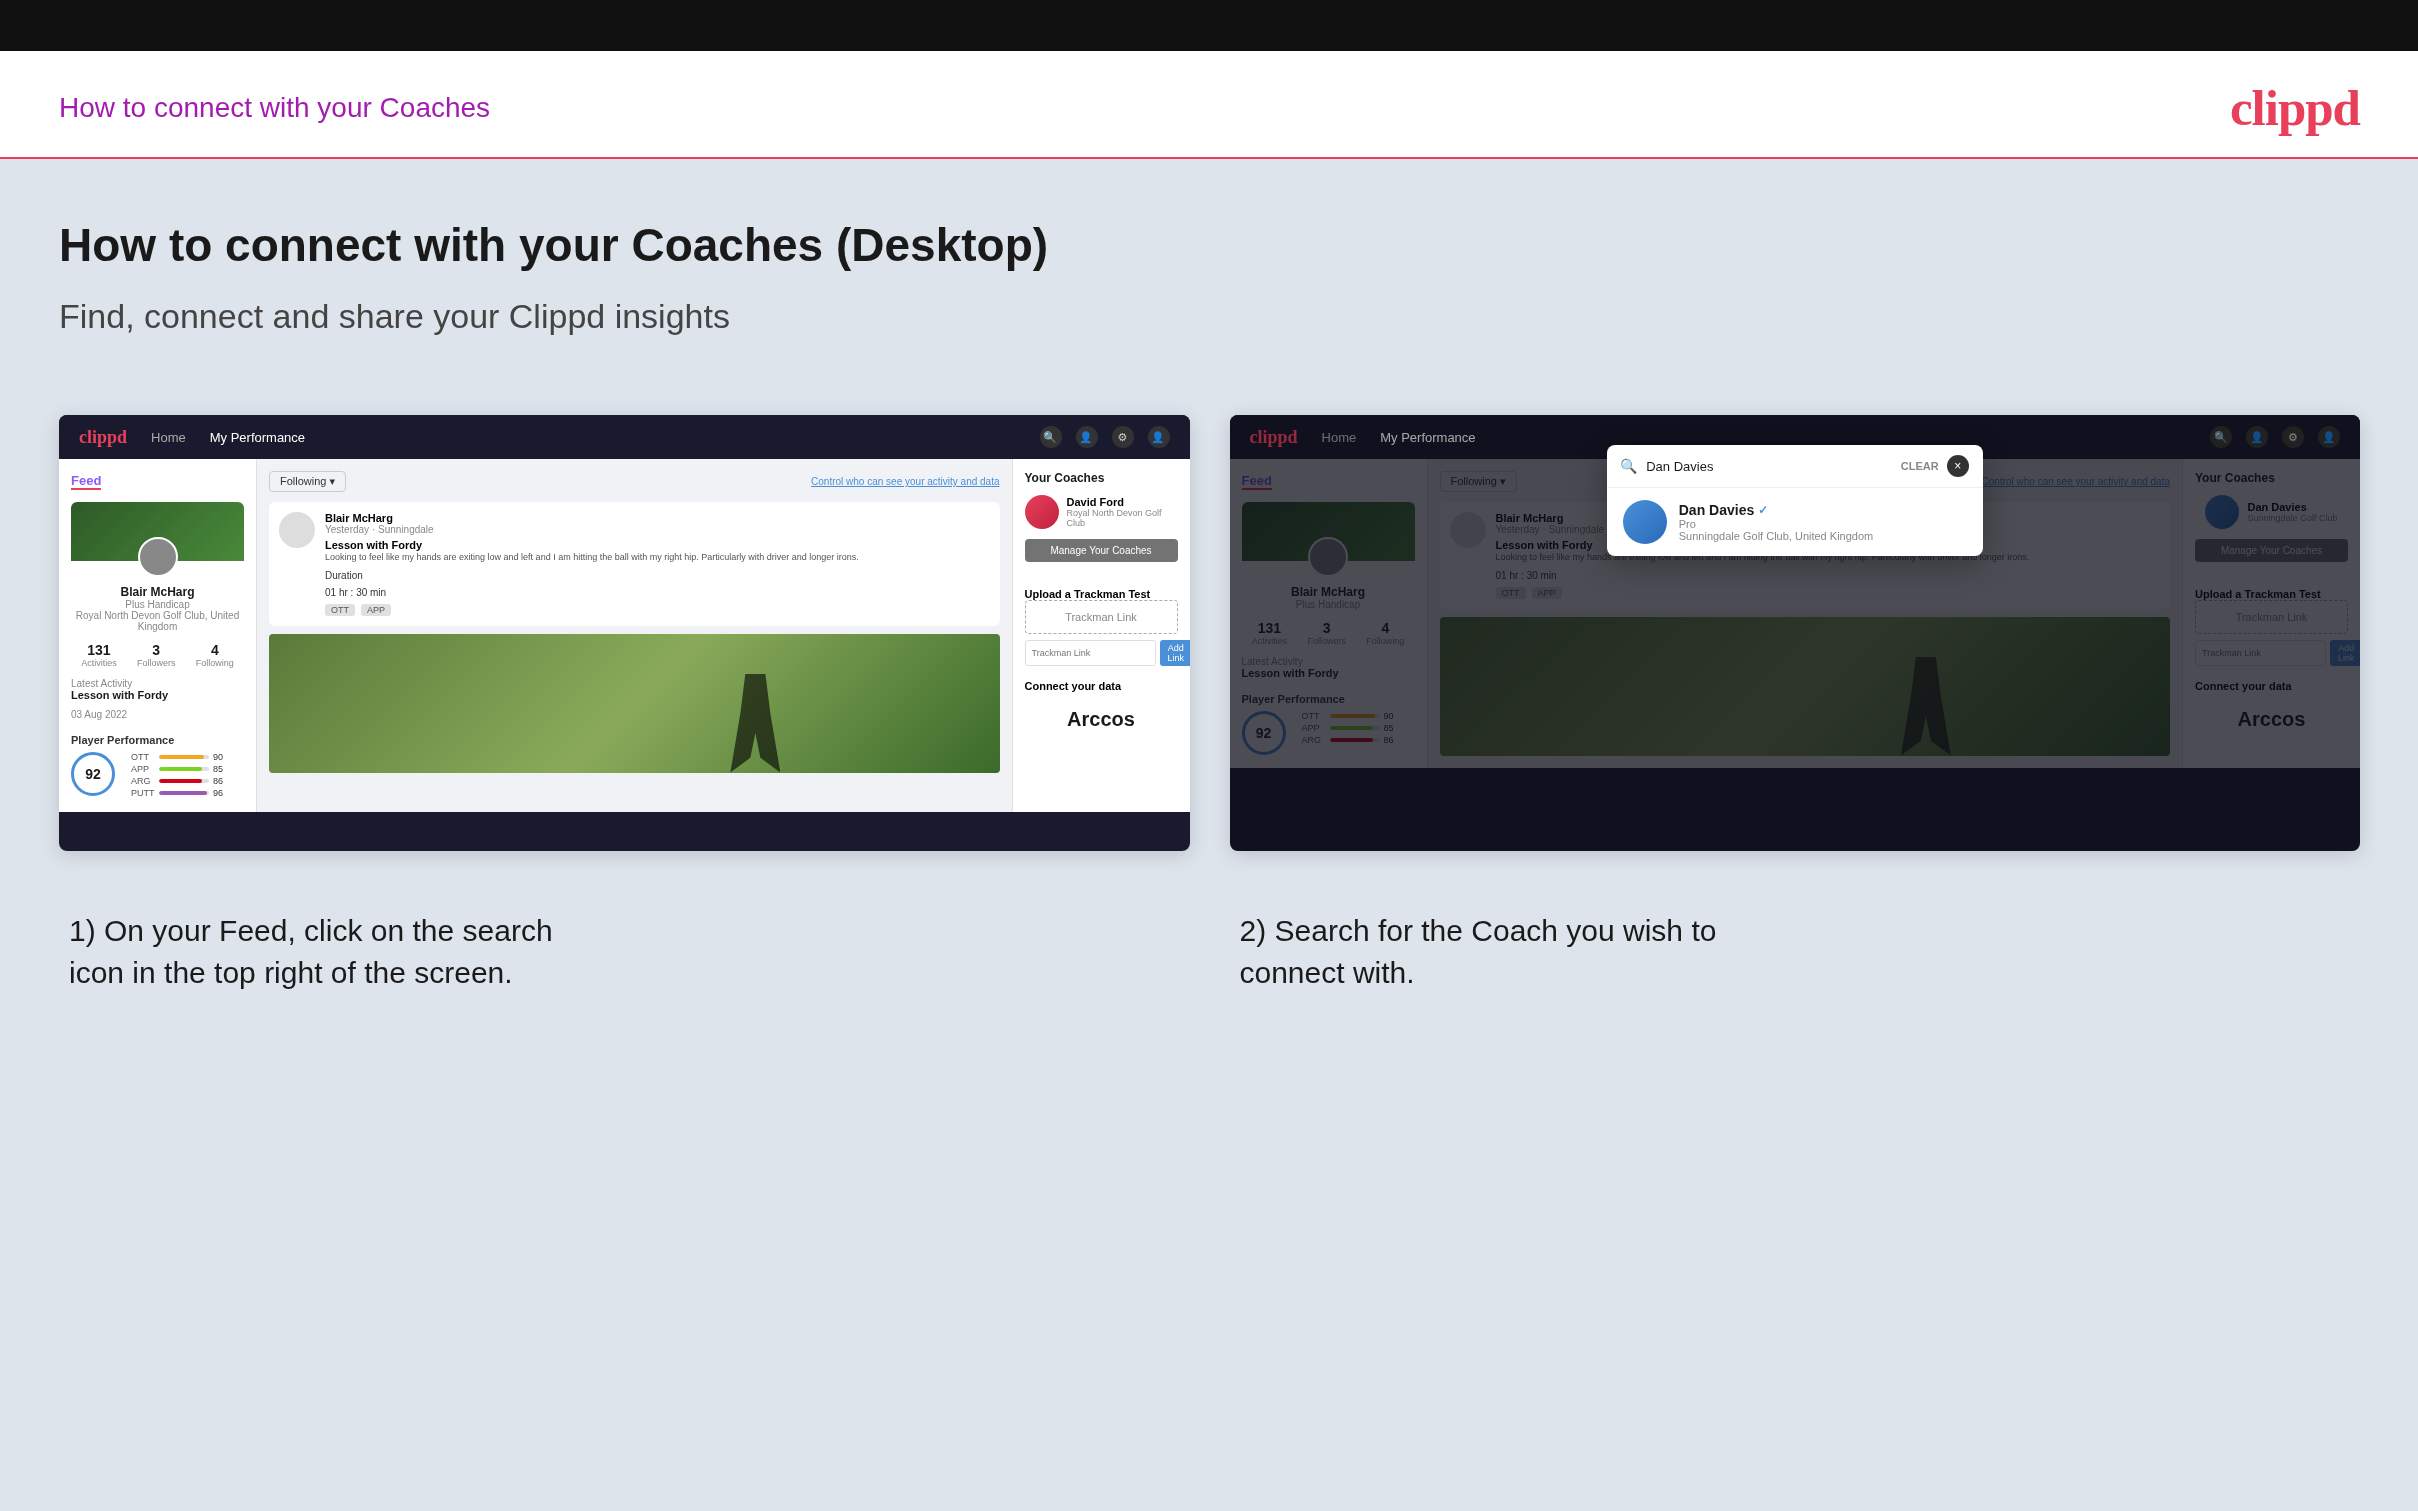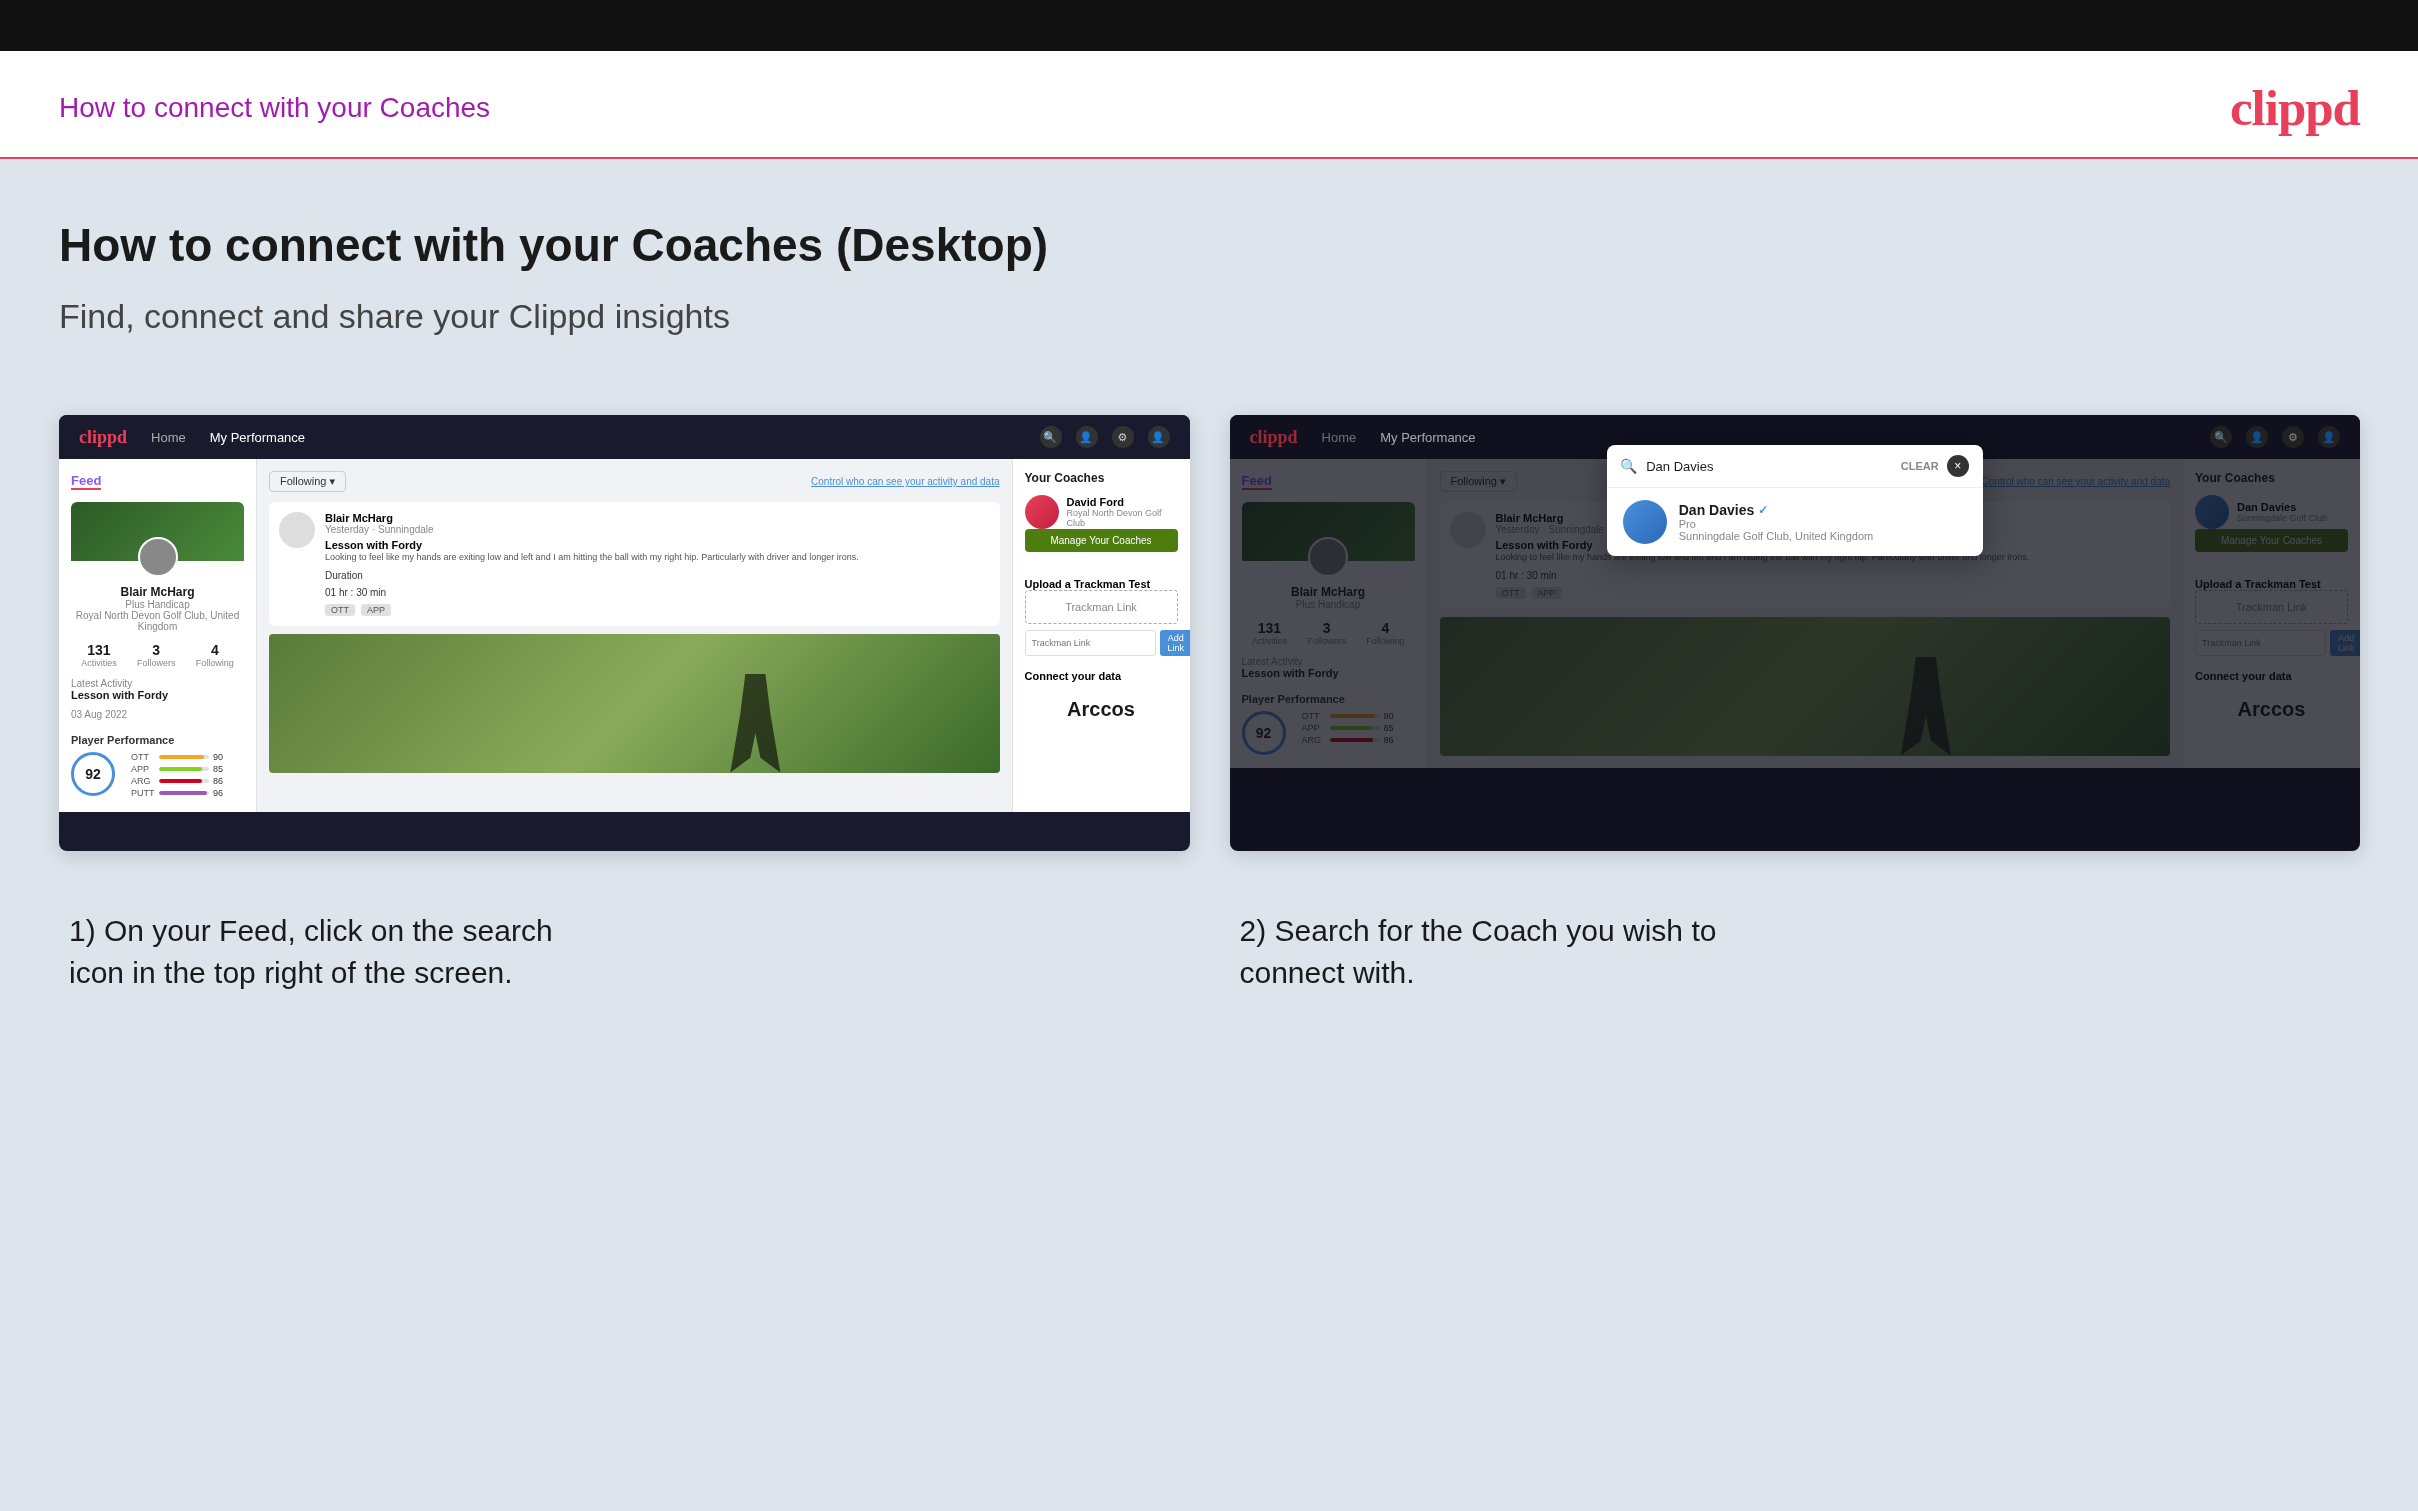--- a/index.html
+++ b/index.html
@@ -391,35 +391,37 @@
       font-size: 12px;
       font-weight: 700;
       color: #1a1a1a;
       margin-bottom: 10px;
     }
 
     .coach-item {
       display: flex;
       align-items: center;
       gap: 8px;
+      margin-bottom: 10px;
+      justify-content: center;
     }
 
     .coach-avatar {
       width: 34px;
       height: 34px;
       border-radius: 50%;
       background: #ccc;
       flex-shrink: 0;
     }
 
     .coach-name { font-size: 11px; font-weight: 600; }
     .coach-club { font-size: 9px; color: #888; }
 
     .manage-btn {
-      background: #4d7c0f;
+      background: #737373;
       color: #fff;
       border: none;
       border-radius: 4px;
       padding: 6px 12px;
       font-size: 10px;
       width: 100%;
       margin-bottom: 14px;
       cursor: pointer;
     }
 

